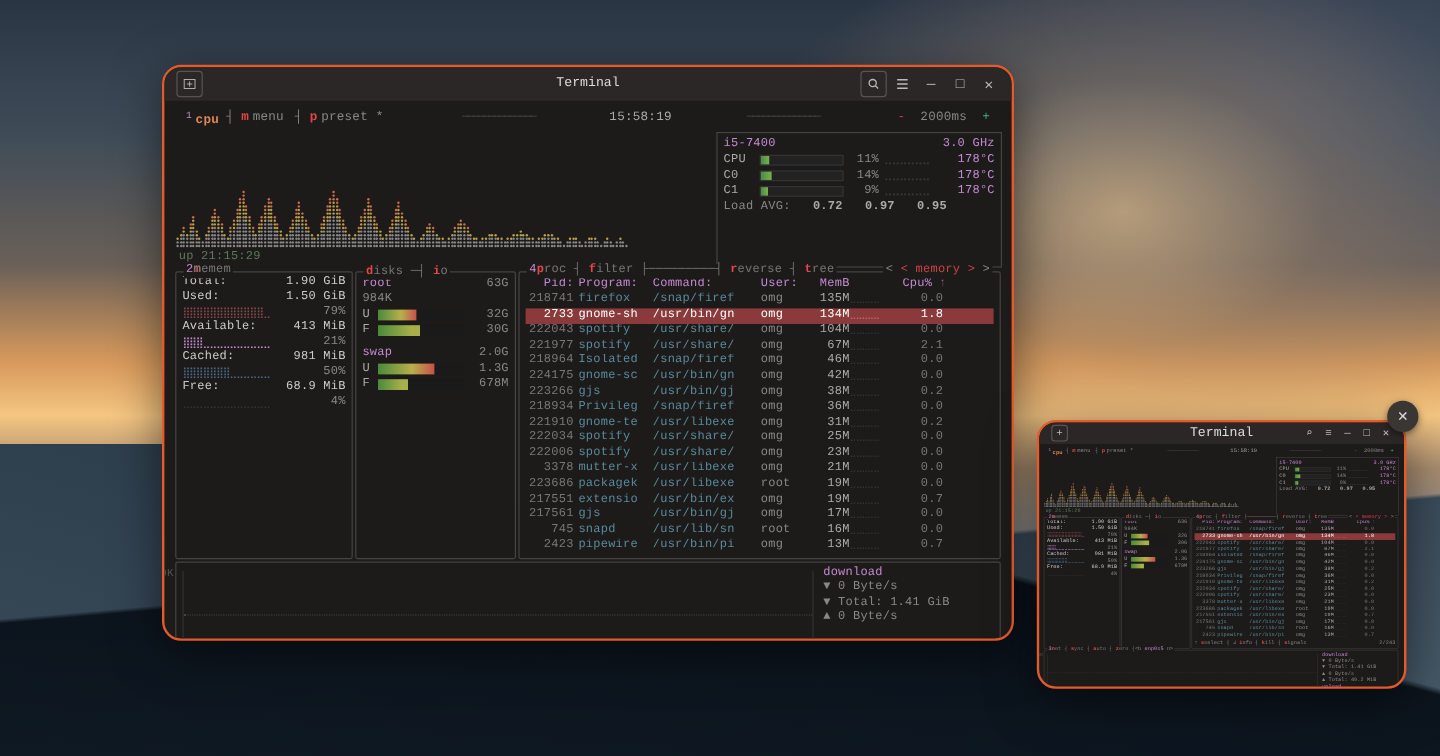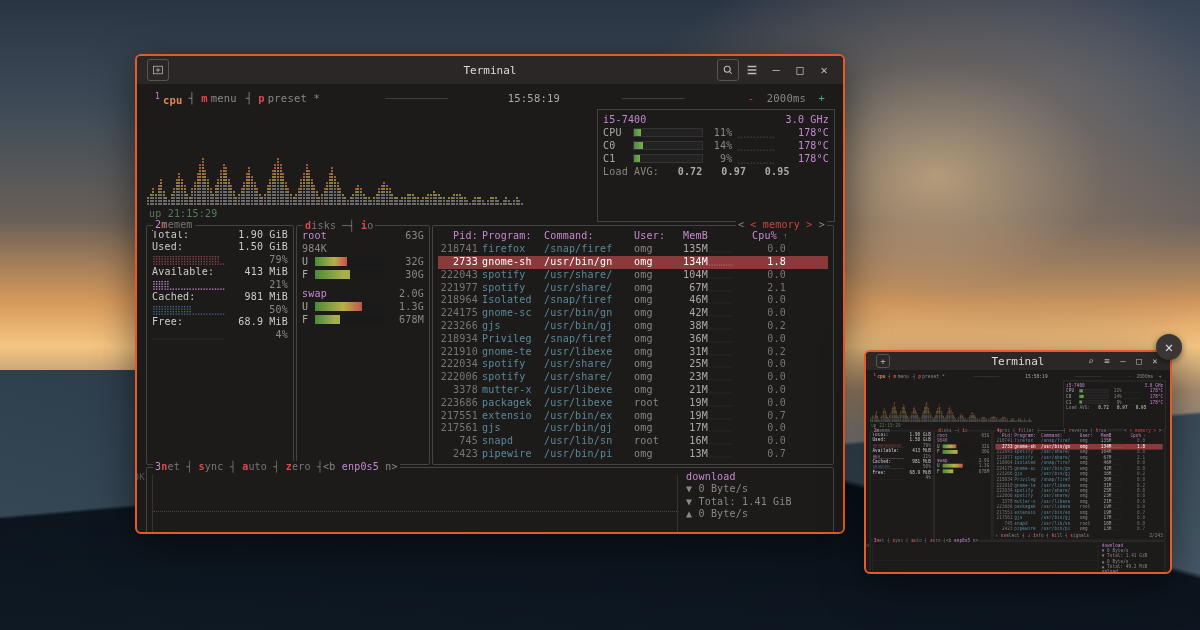--- a/index.html
+++ b/index.html
@@ -13,22 +13,22 @@
 
 .mountains{position:absolute;bottom:0;left:0;right:0;height:260px;background:
   linear-gradient(175deg,transparent 40%,#3a4c5a 41%,#4a5c6b 100%),
   linear-gradient(195deg,transparent 35%,#2a3a48 36%,#3a4c5b 100%);
   background-blend-mode:multiply;}
 
 .clouds{position:absolute;top:0;right:0;width:55%;height:70%;
   background:radial-gradient(ellipse at 60% 40%,rgba(244,200,140,.6) 0%,rgba(180,140,100,.3) 30%,transparent 60%),
              radial-gradient(ellipse at 80% 20%,rgba(80,90,110,.7) 0%,transparent 50%);}
 
-.win{position:absolute;background:#1d1a1a;border:2px solid #e55a2b;border-radius:6px;
-  box-shadow:0 10px 40px rgba(0,0,0,.5);color:#ccc;overflow:hidden;}
+.win{position:absolute;background:#1d1a1a;border:2px solid #e55a2b;border-radius:16px;
+  box-shadow:0 10px 40px rgba(0,0,0,.5);color:#ccc;overflow:hidden;font-family:Liberation Mono, monospace;}
 .win.main{left:135px;top:54px;width:710px;height:480px;}
 .win.small{right:28px;top:350px;width:308px;height:224px;transform-origin:top left;}
 .titlebar{height:28px;background:#2b2726;display:flex;align-items:center;padding:0 8px;color:#bbb;}
 .titlebar .spacer{flex:1}
 .titlebar .title{position:absolute;left:0;right:0;text-align:center;font-size:11px;color:#ddd;}
 .tb-btn{width:22px;height:22px;display:flex;align-items:center;justify-content:center;
   color:#bbb;border-radius:3px;margin-left:2px;cursor:pointer;font-size:12px;}
 .tb-btn.search{border:1px solid #555;border-radius:3px;}
 .tb-btn.new{border:1px solid #555;border-radius:3px;}
 .tb-btn.menu svg{width:14px;height:14px}
@@ -1407,20 +1407,21 @@
         <div class="diskrow">
             <span class="dl">F</span>
             <div class="dbar">
               <i class="g2" style="width:35%"></i>
             </div>
             <span class="dv">678M</span>
           </div>
       </div>
 
       <div class="panel proct" style="flex:1;position:relative">
+        <div class="plabel"><span class="k">4</span><b>p</b>roc ┤ <b>f</b>ilter ├─────────┤ <b>r</b>everse ┤ <b>t</b>ree</div>
         <div class="sortlbl"><span style="color:#888">&lt; </span><span style="color:#c44">&lt; memory &gt;</span><span style="color:#888"> &gt;</span></div>
         <div class="phdr">
           <div class="c-pid">Pid:</div>
           <div class="c-prog">Program:</div>
           <div class="c-cmd">Command:</div>
           <div class="c-usr">User:</div>
           <div class="c-mem">MemB</div>
           <div class="c-dots"></div>
           <div class="c-cpu">Cpu% ↑</div>
         </div>
@@ -1576,21 +1577,20 @@
               <div class="c-usr">omg</div>
               <div class="c-mem">13M</div>
               <div class="c-dots">⣀⣀⣀⣀⣀</div>
               <div class="c-cpu">0.7</div>
             </div>
           </div>
       </div>
     </div>
 
     <div class="panel netp" style="margin-top:1px;display:flex">
-      <div class="plabel"><span class="k">3</span><b>n</b>et ┤ <b>s</b>ync ┤ <b>a</b>uto ┤ <b>z</b>ero ┤<span style="color:#888">&lt;b</span> <span style="color:#c48ad0">enp0s5</span> <span style="color:#888">n&gt;</span></div>
       <div style="flex:1;position:relative">
         <div class="netax" style="top:0">10K</div>
 
         <div class="netg">
             <div class="netline"></div>
           </div>
       </div>
       <div style="width:150px;padding-left:8px">
         <div class="netrow" style="color:#c48ad0">download</div>
         <div class="netrow">▼ 0 Byte/s</div>

